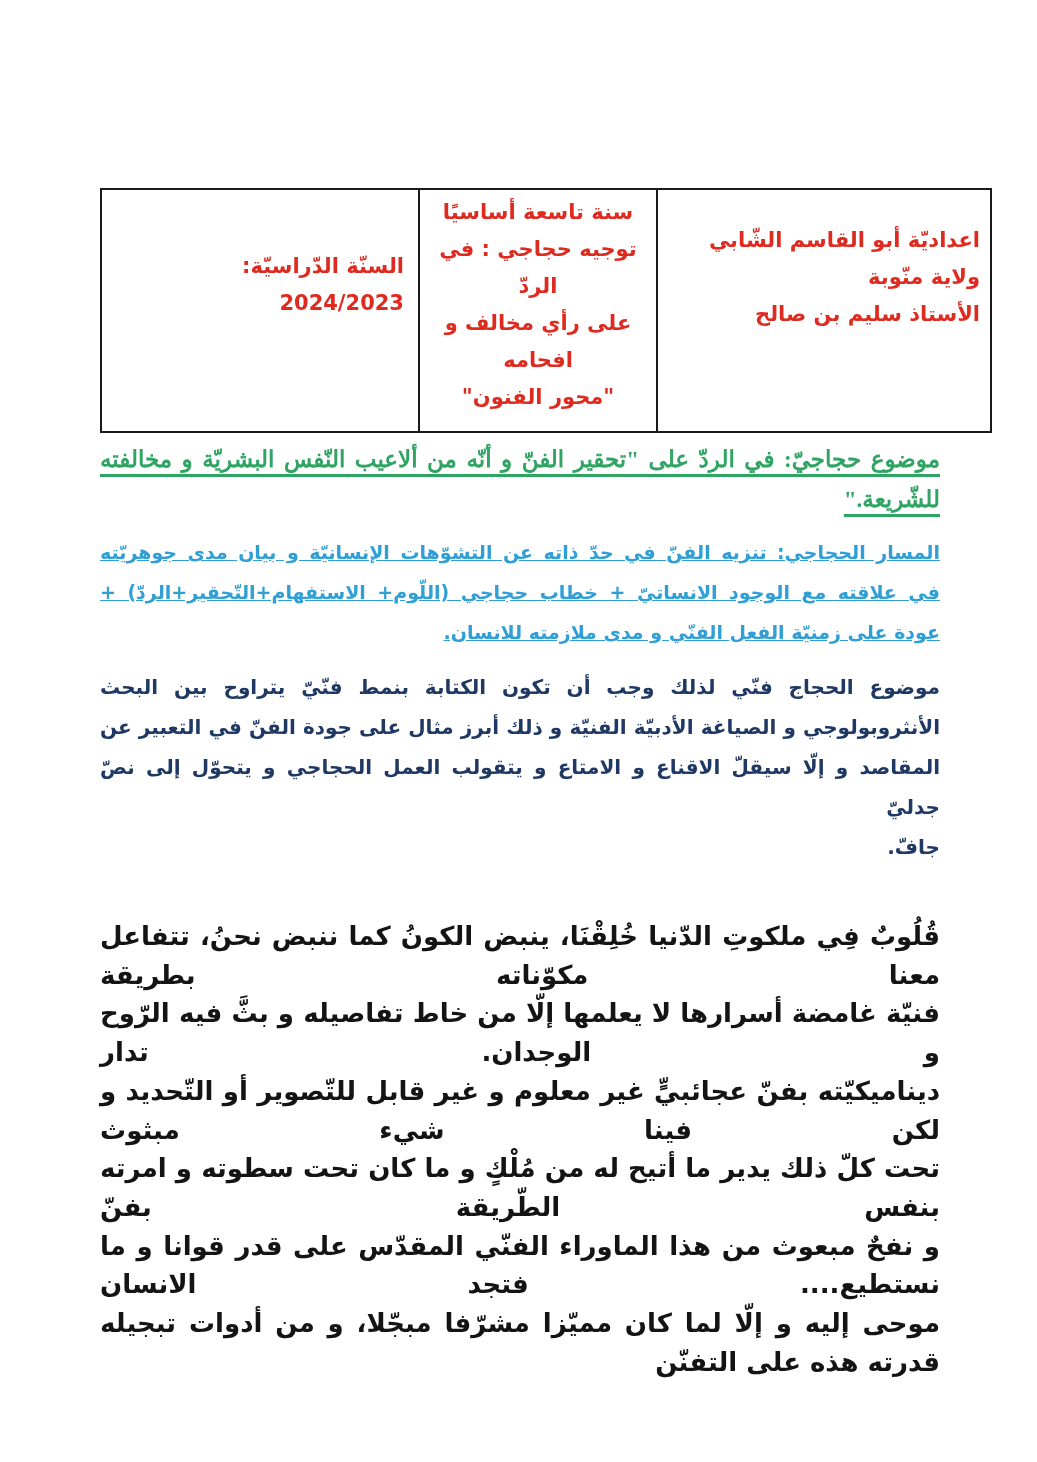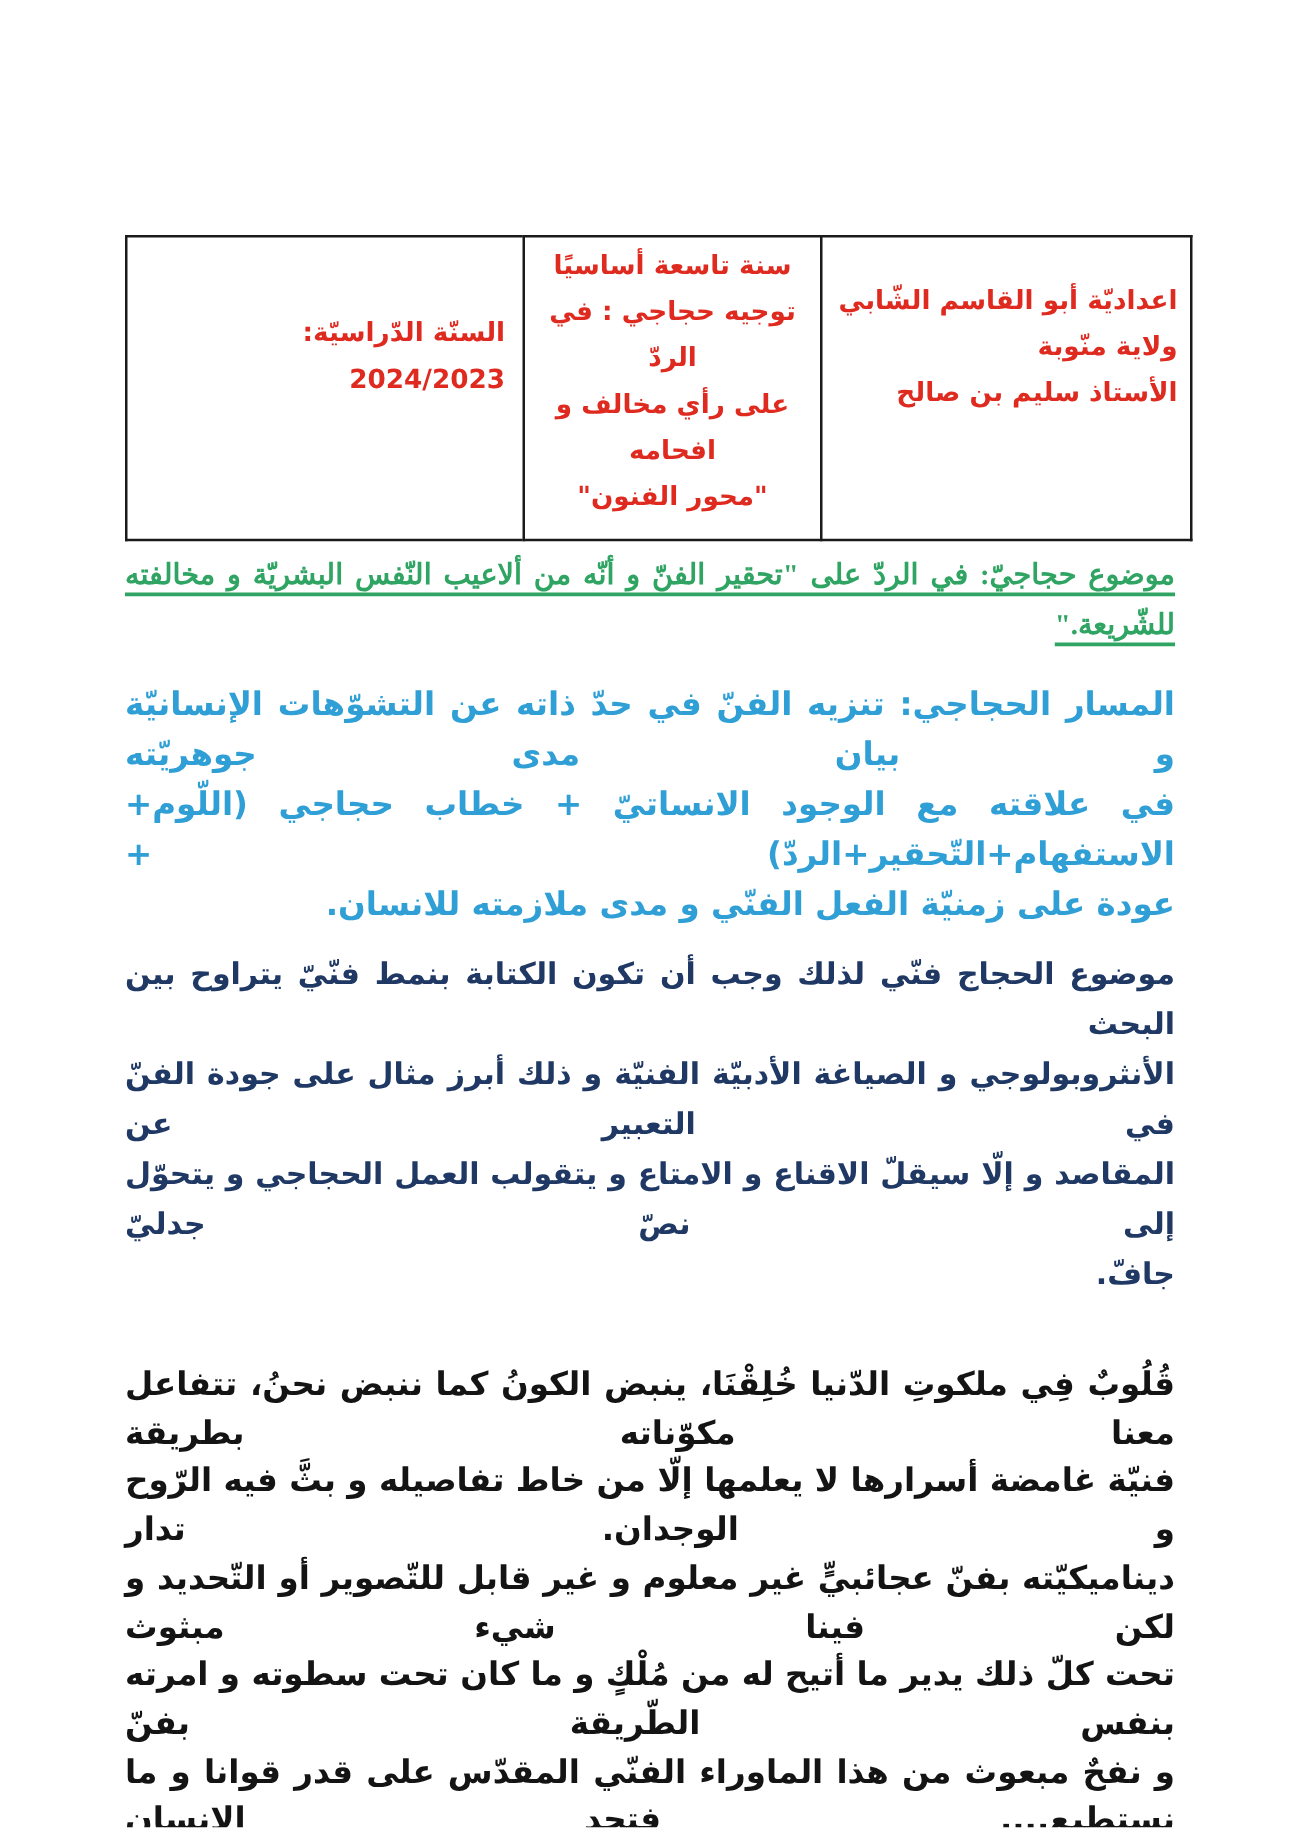--- a/index.html
+++ b/index.html
@@ -27,21 +27,21 @@
     color: var(--red);
   }
   table.header-table td {
     border: 2px solid var(--border);
     vertical-align: top;
     height: 193px;
     font-size: 21px;
     line-height: 37px;
     box-sizing: border-box;
   }
-  td.cell-school { width: 296px; text-align: right; padding: 32px 10px 0 4px; border-radius: 22px; }
+  td.cell-school { width: 334px; text-align: right; padding: 32px 10px 0 4px; border-radius: 22px; }
   td.cell-subject { width: 238px; text-align: center; padding: 4px 4px 15px; }
   td.cell-year { width: 318px; text-align: right; padding: 58px 14px 0 4px; }
   
   .para { direction: rtl; }
   .just .t-line {
     text-align: justify;
     text-align-last: justify;
   }
   .just .t-line:last-child { text-align-last: right; }
   .topic-heading {
@@ -50,29 +50,30 @@
     font-size: 23px;
     line-height: 40px;
   }
   .topic-heading .t-line {
     text-decoration: underline;
     text-decoration-thickness: 2.5px;
     text-underline-offset: 7px;
     font-family: Liberation Serif, serif;
   }
   .argument-path {
-    margin-top: 24px;
+    margin-top: 12px;
     color: var(--blue);
-    font-size: 26px;
+    font-size: 19px;
     line-height: 40px;
+    text-decoration: underline;
   }
   .style-note {
     margin-top: 15px;
     color: var(--navy);
-    font-size: 24px;
+    font-size: 20px;
     line-height: 40px;
   }
   .essay-body {
     margin-top: 50px;
     color: var(--black);
     font-size: 26px;
     line-height: 38.7px;
   }
 </style>
 </head>

